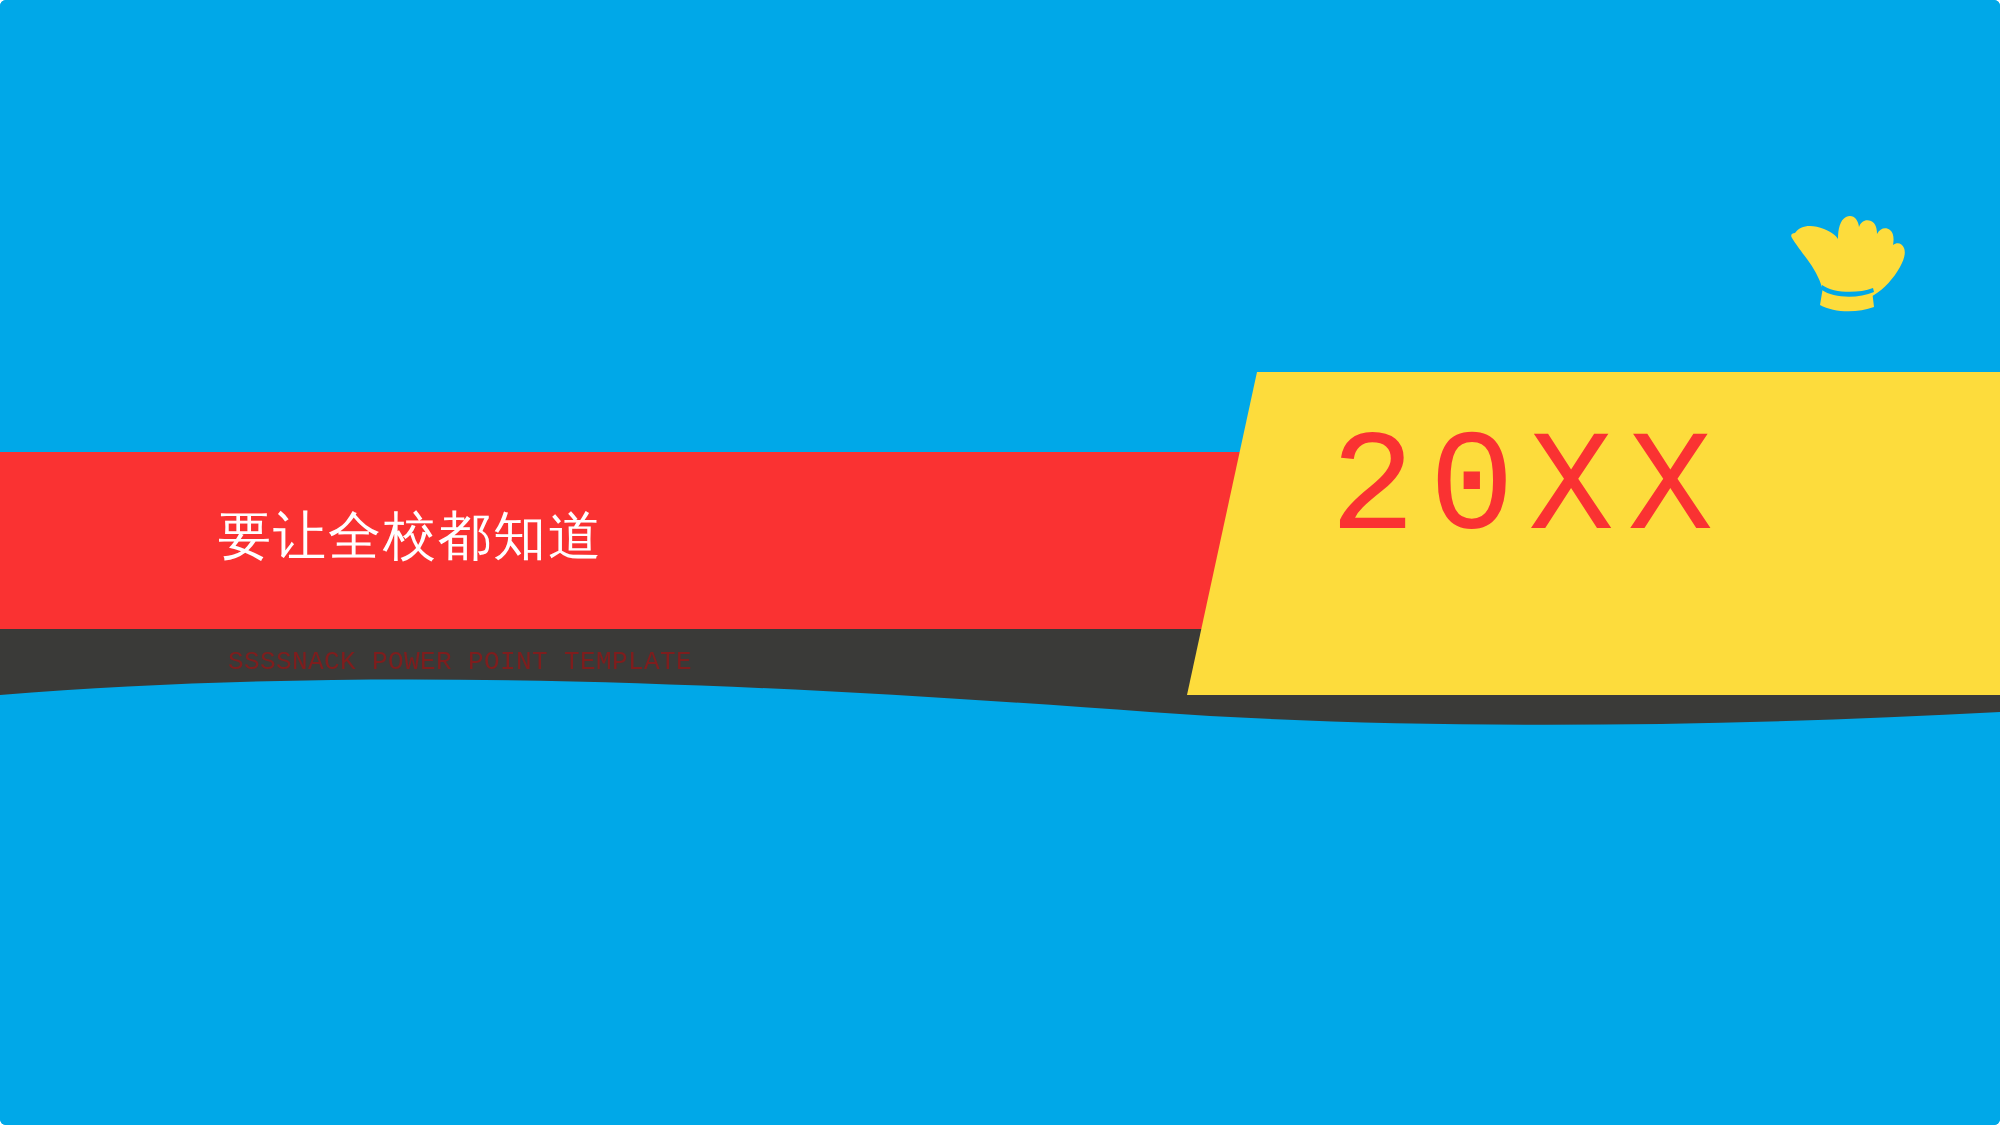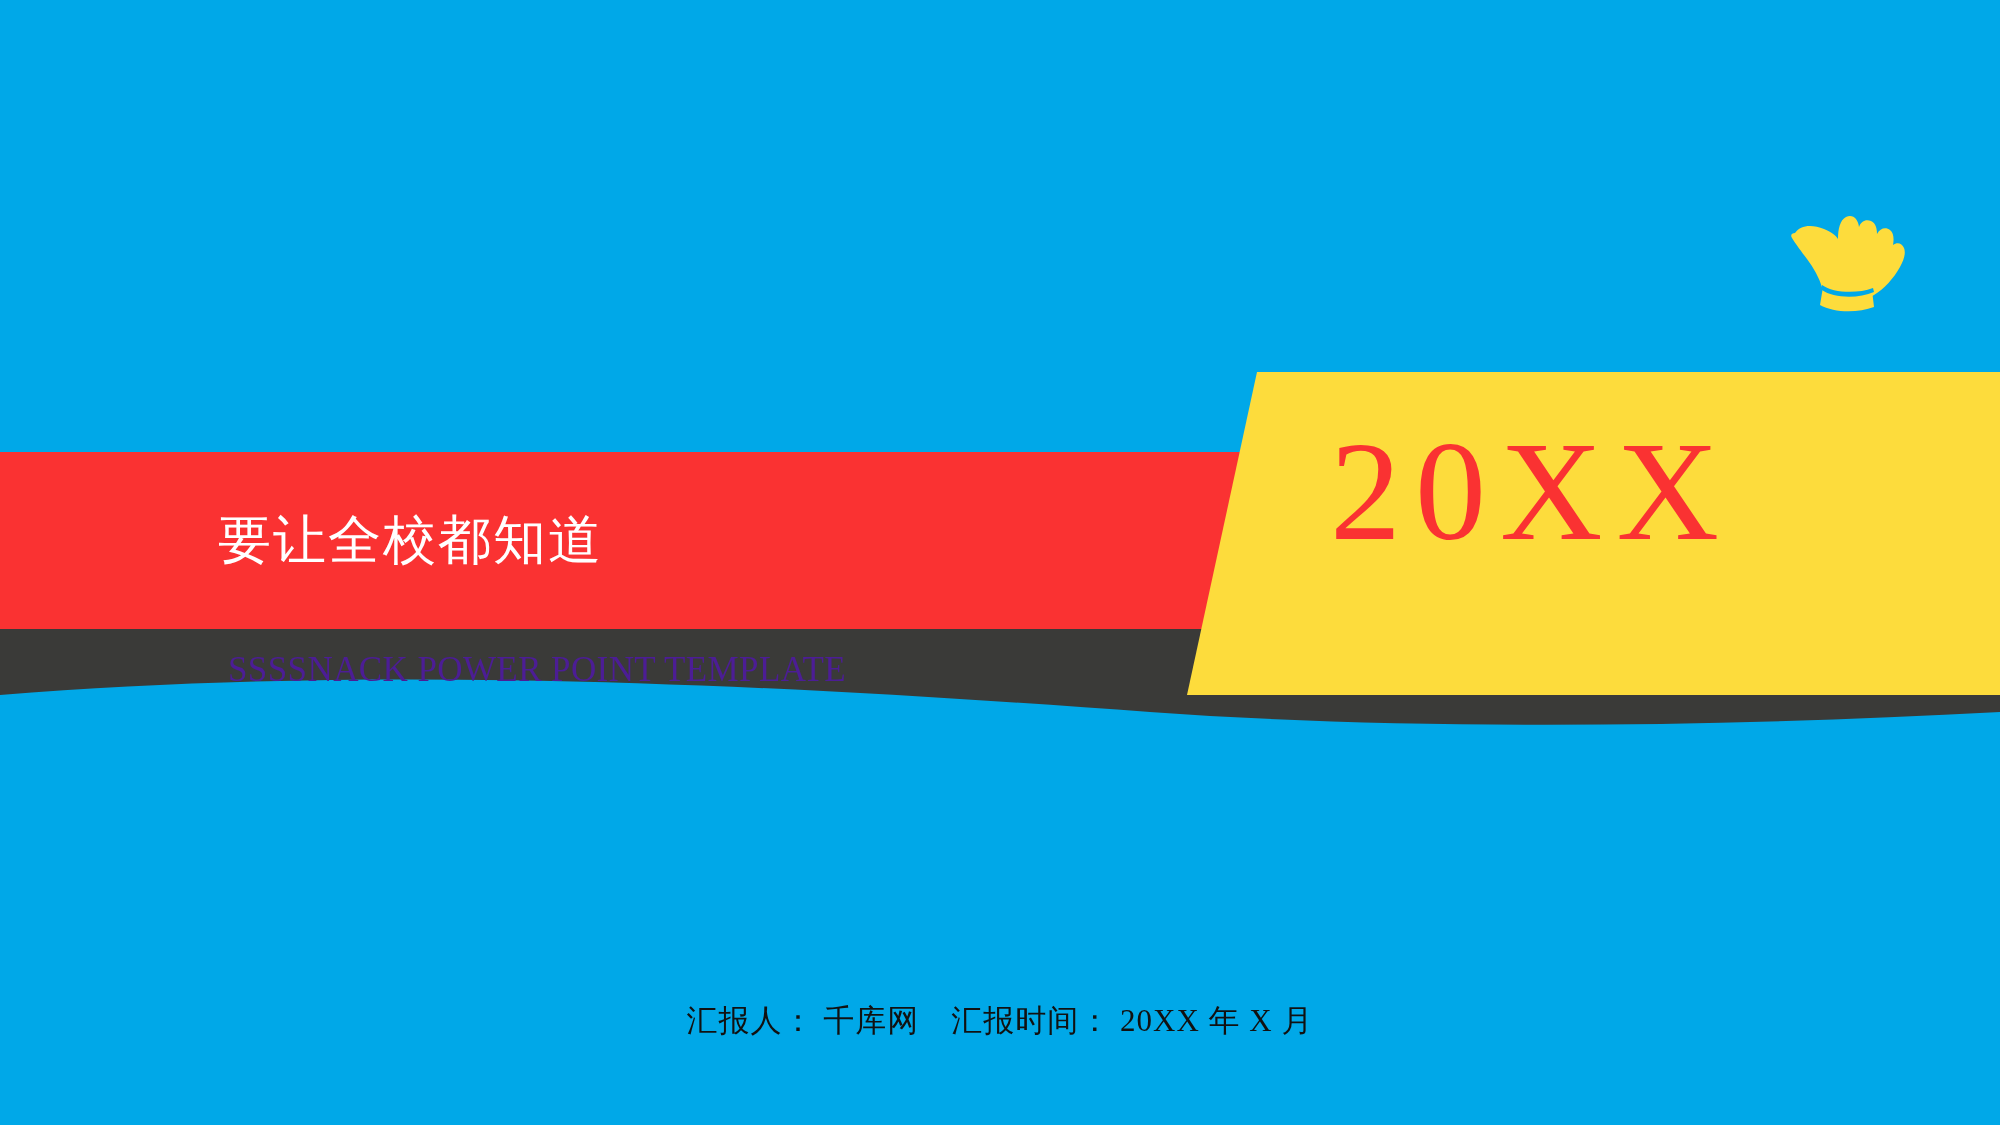--- a/index.html
+++ b/index.html
@@ -6,21 +6,22 @@
     margin: 0;
     padding: 0;
     background: #ffffff;
   }
   #slide {
     position: relative;
     width: 2000px;
     height: 1125px;
     overflow: hidden;
     background: #00A8E8;
-    font-family: Liberation Serif, serif;
+    font-family: Liberation Mono, monospace;
+    border-radius: 6px;
   }
 
   
   .bg {
     position: absolute;
     inset: 0;
     background: #00A8E8;
   }
 
   
@@ -83,22 +84,22 @@
   }
 
   
   .subtitle {
     position: absolute;
     left: 228px;
     top: 640px;
     z-index: 7;
   }
   .subtitle-line {
-    color: #4c1d95;
-    font-size: 35px;
+    color: #7f1d1d;
+    font-size: 26px;
     line-height: 1.72;
     letter-spacing: 0.4px;
     white-space: nowrap;
   }
 
   
   .year {
     position: absolute;
     left: 1330px;
     top: 420px;
@@ -164,17 +165,14 @@
   <div class="headline">
     <div class="headline-line">要让全校都知道</div>
   </div>
 
   <div class="subtitle">
     <div class="subtitle-line">SSSSNACK POWER POINT TEMPLATE</div>
   </div>
 
   <div class="year">20XX</div>
 
-  <div class="footer">
-    <span class="footer-text">汇报人： 千库网　汇报时间： 20XX 年 X 月</span>
-  </div>
 
 </div>
 
 </body></html>

